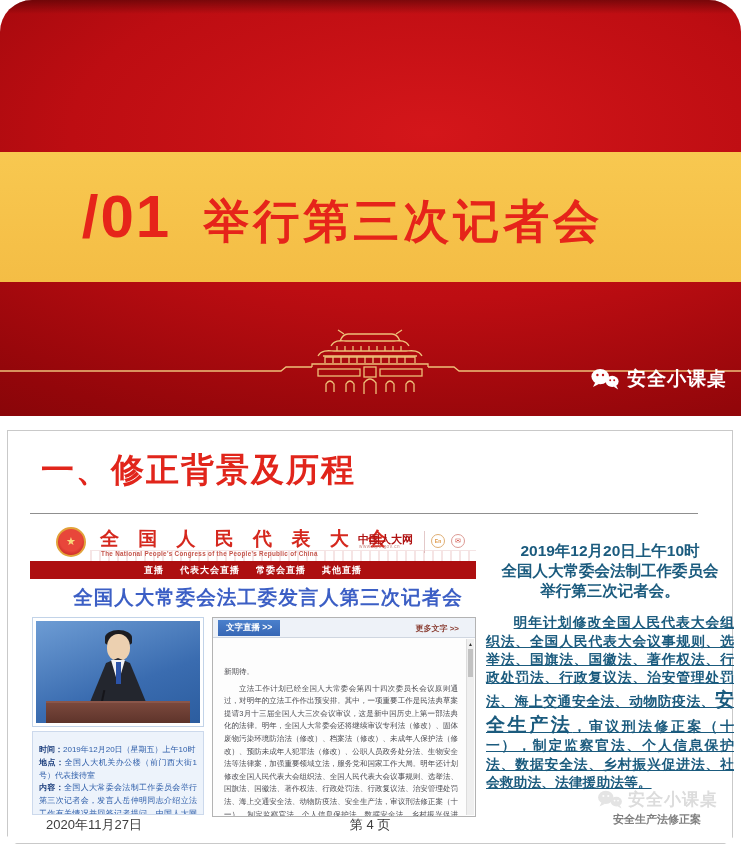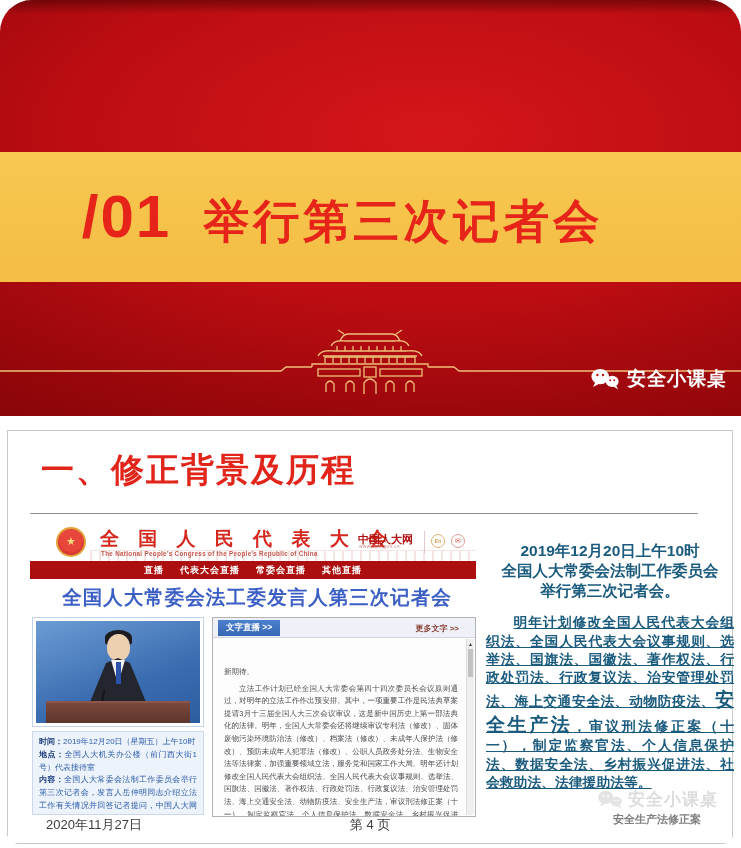--- a/index.html
+++ b/index.html
@@ -46,42 +46,42 @@
   .hdr-circle { position:absolute; top:9px; width:14px; height:14px; border-radius:50%;
     border:1px solid #dfae73; display:flex; align-items:center; justify-content:center; }
   .hdr-circle.c1 { left:401px; color:#e09a4a; font-size:5px; font-weight:700; }
   .hdr-circle.c2 { left:421px; color:#cf4a3f; font-size:7px; border-color:#dc9a93; }
   .bldg { position:absolute; left:60px; right:0; bottom:0; height:11px; opacity:.55;
     border-top:1px solid #eccfcf;
     background:repeating-linear-gradient(90deg, rgba(208,120,120,.35) 0 2px, rgba(208,120,120,0) 2px 9px); }
   .site-nav { position:absolute; left:0; top:36px; width:100%; height:18px; background:#ad0f10;
     display:flex; align-items:center; justify-content:center; gap:16px; transform:none; }
   .nav-item { color:#ffffff; font-size:9px; font-weight:700; letter-spacing:1px; }
-  .site-headline { position:absolute; left:4px; top:59px; width:100%; text-align:center;
+  .site-headline { position:absolute; left:15px; top:59px; width:100%; text-align:center;
     color:#3c5fc5; font-size:19.5px; font-weight:900; letter-spacing:1px; white-space:nowrap; }
   .site-body { position:absolute; left:2px; top:92px; right:0; bottom:0; display:flex; gap:8px; }
 
   .press-card { width:172px; flex:none; }
   .photo { position:relative; height:110px; border:1px solid #c2d3e8; background:#fff; }
   .photo-bg { position:absolute; inset:3px; background:linear-gradient(160deg,#6d9cd4 0%, #3a6cb0 60%, #2c5d9f 100%); overflow:hidden; }
   .hair { position:absolute; left:50%; top:9px; width:27px; height:15px; margin-left:-13.5px;
     background:#1c1c20; border-radius:55% 55% 20% 20%; }
   .head { position:absolute; left:50%; top:13px; width:23px; height:27px; margin-left:-11.5px;
     background:#ecd0b0; border-radius:48% 48% 46% 46%; }
   .suit { position:absolute; left:50%; top:37px; width:92px; height:70px; margin-left:-46px;
     background:#23262e; clip-path:polygon(50% 0, 63% 7%, 92% 100%, 8% 100%, 37% 7%); }
   .shirt { position:absolute; left:50%; top:39px; width:14px; height:24px; margin-left:-7px;
     background:#f2f2f4; clip-path:polygon(0 0,100% 0,50% 100%); }
   .tie { position:absolute; left:50%; top:41px; width:5px; height:22px; margin-left:-2.5px; background:#2b53a8; }
   .podium { position:absolute; left:6%; bottom:0; width:88%; height:22px;
     background:linear-gradient(180deg,#7a483c,#5e342b); border-top:2px solid #8a564a; }
   .mic { position:absolute; left:40%; bottom:20px; width:2px; height:13px; background:#15151a; transform:rotate(12deg); }
 
   .press-info { margin-top:4px; height:84px; overflow:hidden; background:#edf3fb;
-    border:1px solid #ccd9ec; padding:4px 6px; font-size:8px; line-height:1.6;
+    border:1px solid #ccd9ec; padding:12px 6px; font-size:8px; line-height:1.6;
     color:#2d5da9; text-align:justify; }
   .lbl { font-weight:800; color:#1d3f7d; }
 
   .transcript { position:relative; flex:1; border:1px solid #b3b3b3; background:#fdfdfd; }
   .t-bar { position:relative; height:20px; background:#eef2f8; border-bottom:1px solid #cfd6e0; }
   .t-btn { position:absolute; left:5px; top:2px; background:linear-gradient(#4b80cc,#3767b5);
     color:#fff; font-size:8.5px; font-weight:700; padding:2px 8px; border:0; cursor:pointer; }
   .t-more { position:absolute; right:16px; top:5px; color:#8c4136; font-size:8px; font-weight:700; text-decoration:none; }
   .t-body { position:absolute; left:0; top:21px; right:9px; bottom:0; overflow:hidden;
     padding:5px 8px 4px 11px; font-size:7.5px; line-height:1.68; color:#4c4c52; text-align:justify;margin-top:22px; }

